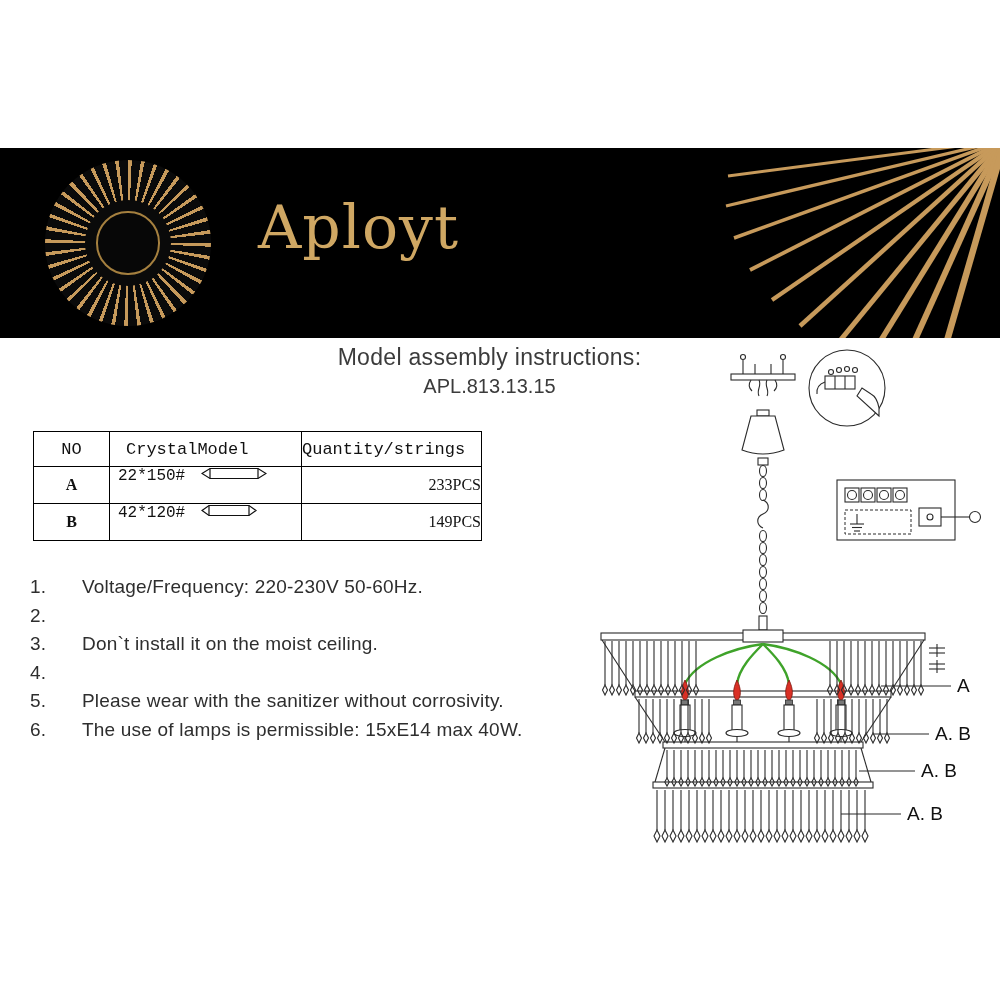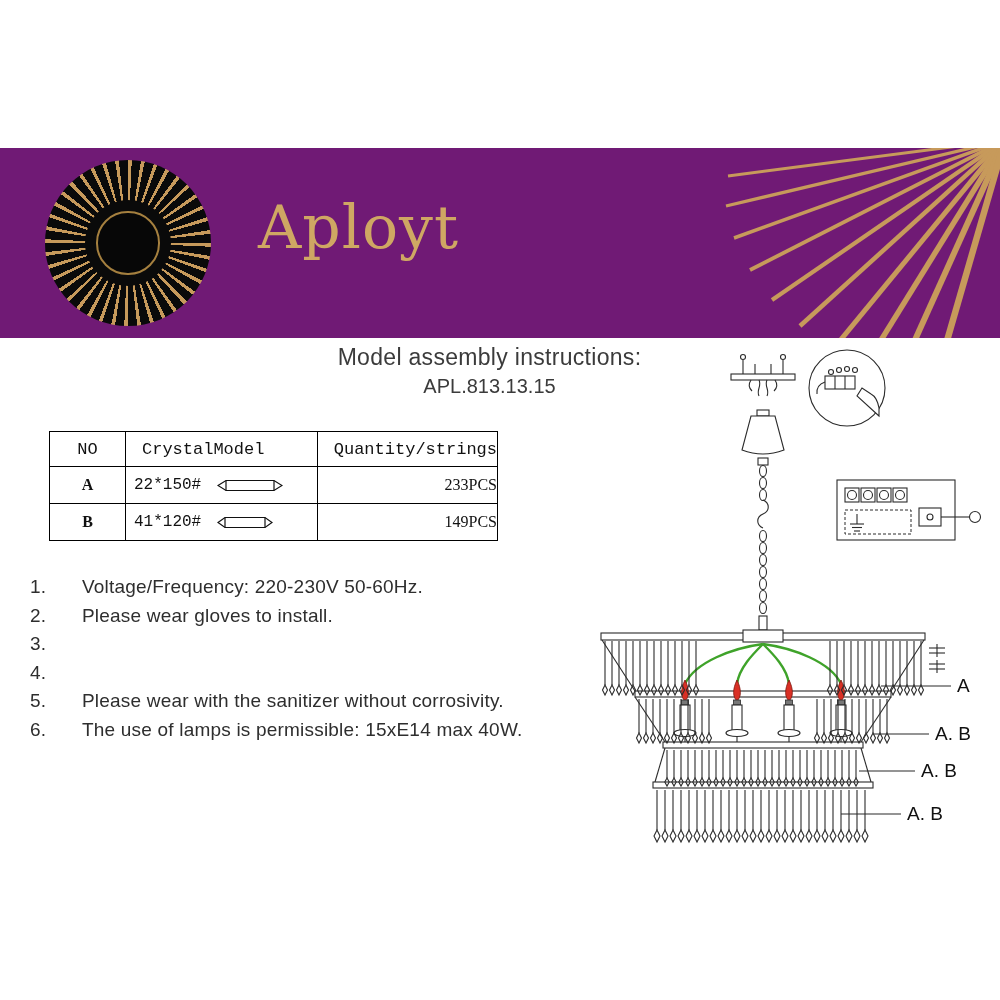--- a/index.html
+++ b/index.html
@@ -1,44 +1,44 @@
 <!DOCTYPE html>
 <html><head>
 <meta charset="utf-8">
 <style>
   html,body{margin:0;padding:0;background:#fff;}
   .page{position:relative;width:1000px;height:1000px;background:#fff;overflow:hidden;
         font-family:"Liberation Sans",sans-serif;}
 
   
-  .banner{position:absolute;left:0;top:148px;width:1000px;height:190px;background:#701a75;overflow:hidden;}
+  .banner{position:absolute;left:0;top:148px;width:1000px;height:190px;background:#000000;overflow:hidden;}
   .sunburst{position:absolute;left:45px;top:12px;width:166px;height:166px;border-radius:50%;
             background:repeating-conic-gradient(#c79a5b 0deg 2.6deg,#0a0a0a 2.6deg 9deg);}
   .sunburst-gap{position:absolute;inset:24%;border-radius:50%;background:#0a0a0a;}
   .sunburst-core{position:absolute;inset:31%;border-radius:50%;background:#070707;border:2px solid #a5803f;}
   .brand{position:absolute;left:258px;top:44px;font-family:"DejaVu Serif",serif;
          font-size:60px;color:#cfa763;letter-spacing:1px;}
   .rays{position:absolute;right:0;top:0;width:450px;height:190px;}
 
   
   .title-block{position:absolute;left:0;top:344px;width:979px;text-align:center;color:#3b3b3b;}
   .t1{font-size:23px;letter-spacing:.3px;}
   .t2{font-size:20px;margin-top:4px;}
 
   
   .spec-table{position:absolute;left:33px;top:431px;border-collapse:collapse;
-              font-family:"Liberation Mono",monospace;color:#111;margin-left:16px;}
+              font-family:"Liberation Mono",monospace;color:#111;}
   .spec-table td,.spec-table th{border:1.6px solid #000;padding:0;}
   .spec-table th{font-weight:normal;font-size:17px;height:34px;}
   .spec-table td{height:36px;font-size:16px;}
   .th-no{font-weight:bold;font-size:19px;text-align:center;}
   .th-model{display:flex;align-items:center;padding:0 16px;height:100%;}
-  .th-qty{text-align:right;}
+  .th-qty{text-align:left;}
   .cell-no{font-family:"Liberation Serif",serif;font-weight:bold;font-size:19px;text-align:center;}
-  .cell-model{display:flex;align-items:center;gap:16px;padding-left:8px;height:100%;}
+  .cell-model{display:flex;gap:16px;padding-left:8px;height:100%;}
   .cell-qty{font-family:"Liberation Serif",serif;font-size:18px;text-align:right;}
   .crystal{flex:none;}
   .crystal *{fill:none;stroke:#111;stroke-width:1.2;}
 
   
   .list{position:absolute;left:30px;top:576px;font-size:19px;color:#2e2e2e;letter-spacing:.2px;}
   .li{display:flex;margin-bottom:6.5px;}
   .num{width:52px;flex:none;}
 
   
@@ -111,44 +111,44 @@
                 <line x1="57" y1="1.5" x2="57" y2="11.5"></line>
           </svg>
         </div>
       </td>
       <td class="cell-qty">233PCS</td>
     </tr>
     <tr>
       <td class="cell-no">B</td>
       <td>
         <div class="cell-model">
-          <span>41*120#</span>
+          <span>42*120#</span>
           <svg class="crystal" width="56" height="13">
             <polygon points="1,6.5 8,1.5 48,1.5 55,6.5 48,11.5 8,11.5"></polygon>
             <line x1="8" y1="1.5" x2="8" y2="11.5"></line>
                 <line x1="48" y1="1.5" x2="48" y2="11.5"></line>
           </svg>
         </div>
       </td>
       <td class="cell-qty">149PCS</td>
     </tr>
   </tbody>
     </table>
 
   <div class="list">
     <div class="li">
       <span class="num">1.</span>
       <span>Voltage/Frequency: 220-230V 50-60Hz.</span>
     </div>
     <div class="li">
       <span class="num">2.</span>
-      <span>Please wear gloves to install.</span>
     </div>
     <div class="li">
       <span class="num">3.</span>
+      <span>Don`t install it on the moist ceiling.</span>
     </div>
     <div class="li">
       <span class="num">4.</span>
     </div>
     <div class="li">
       <span class="num">5.</span>
       <span>Please wear with the sanitizer without corrosivity.</span>
     </div>
     <div class="li">
       <span class="num">6.</span>

